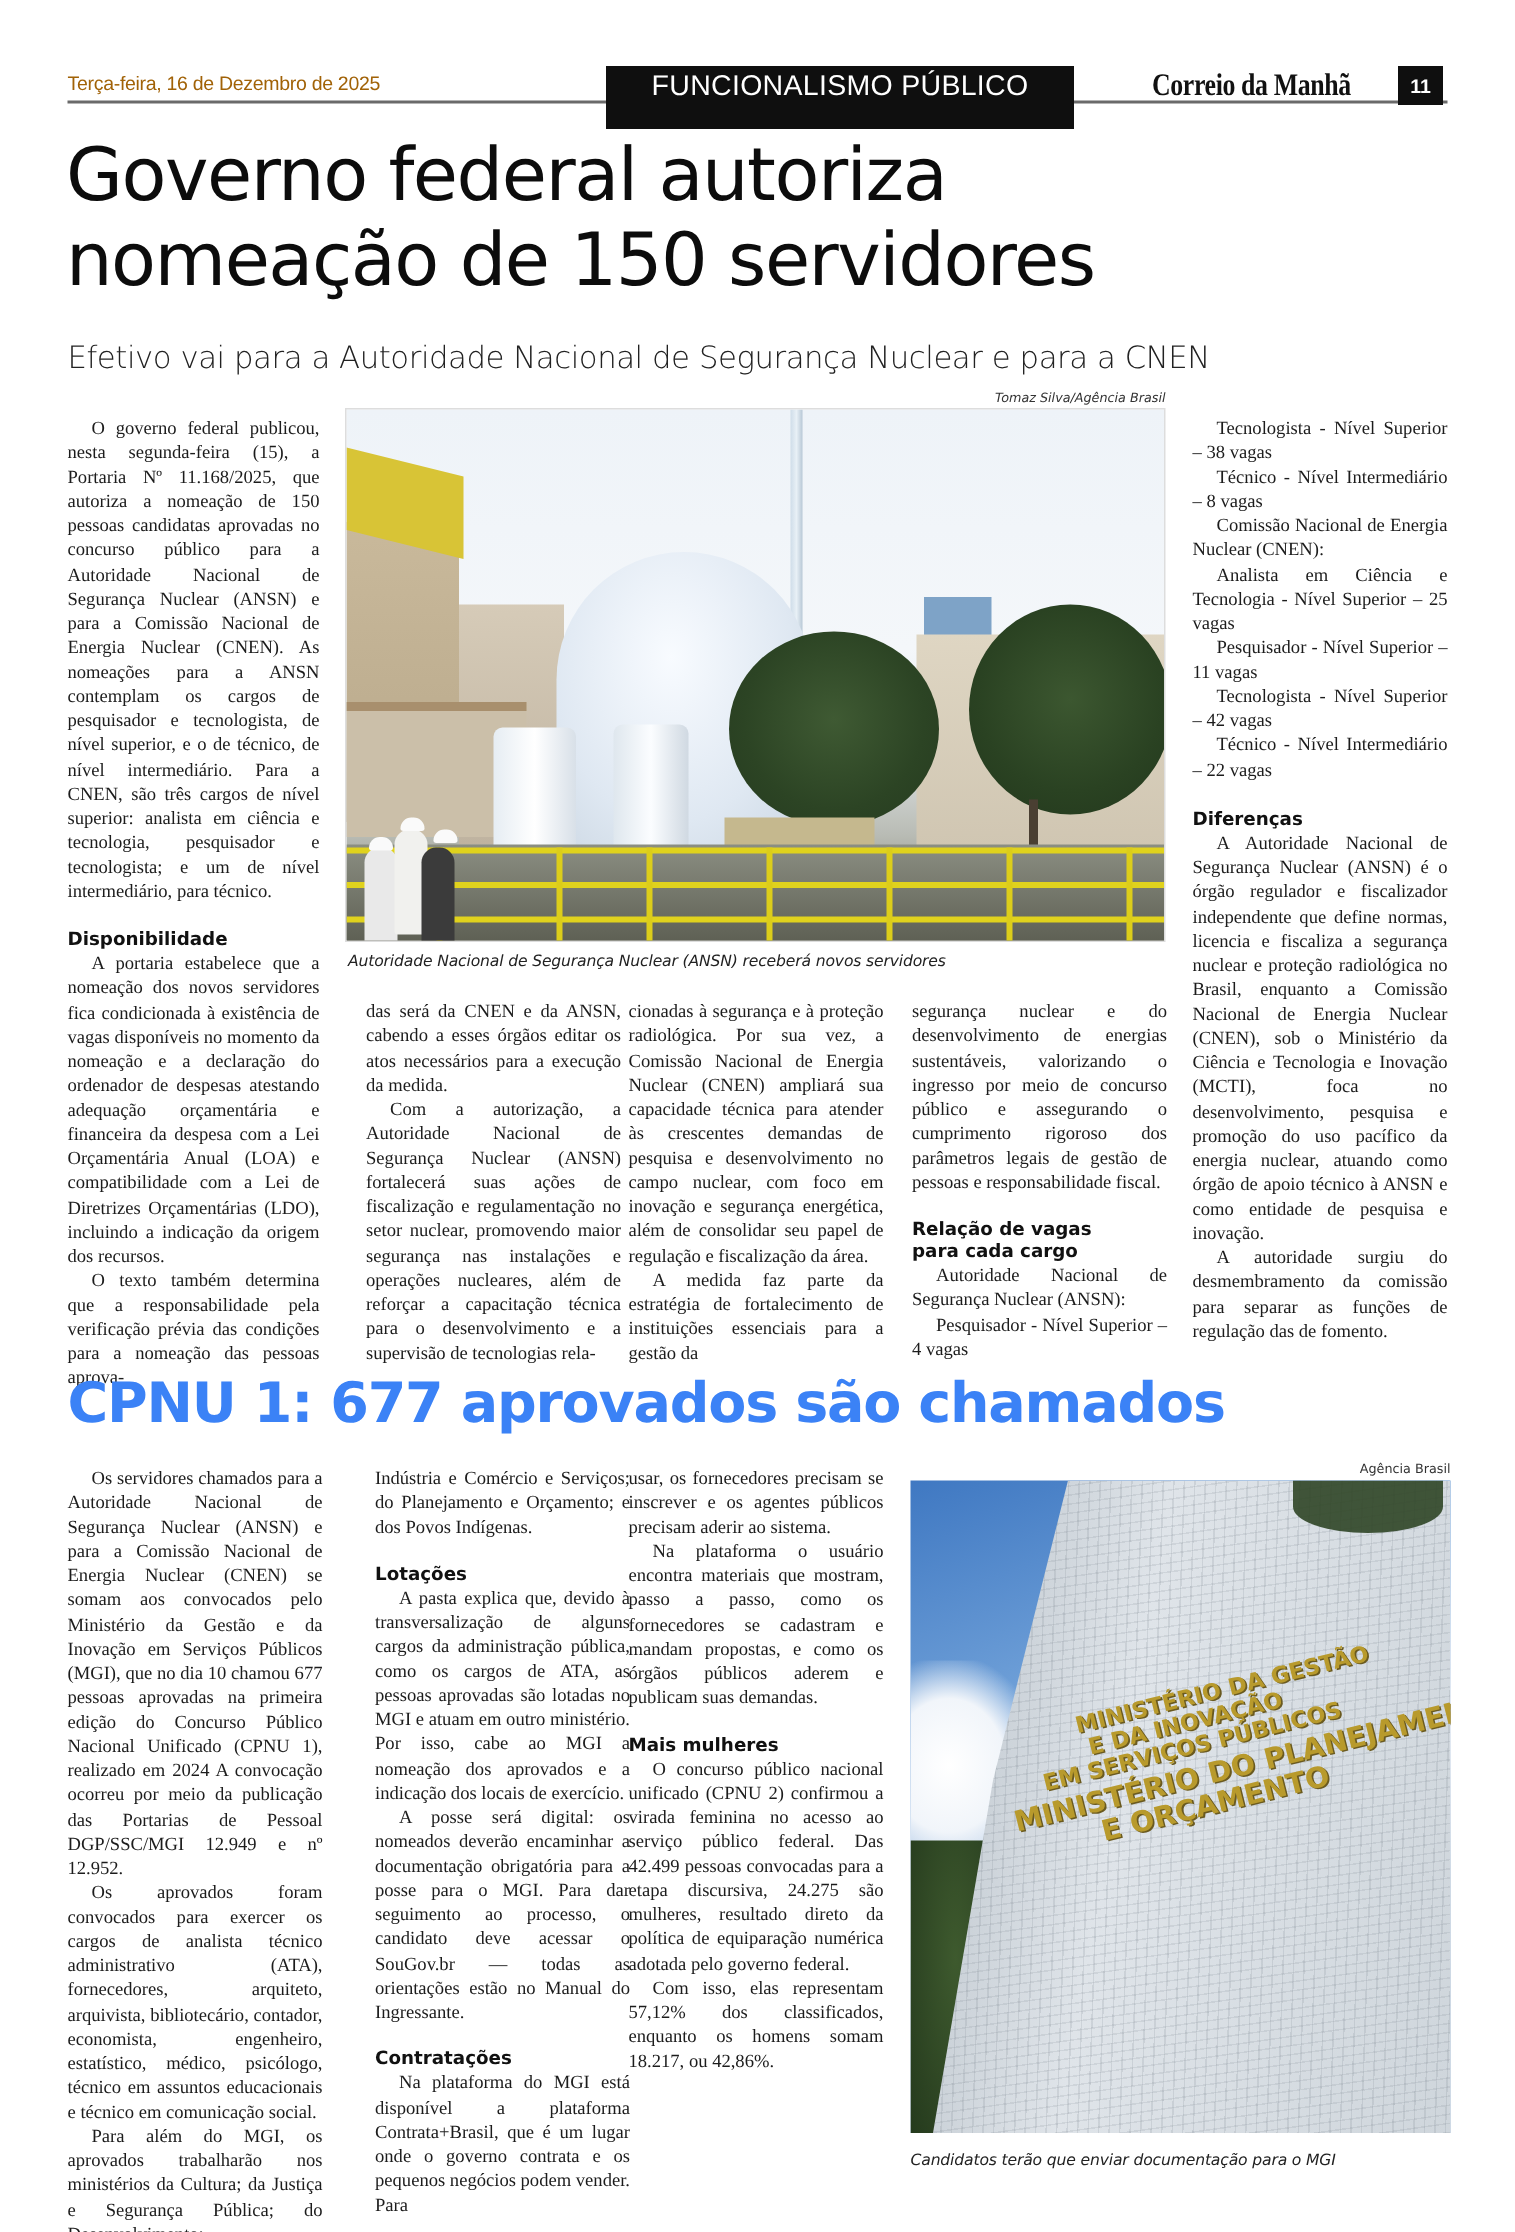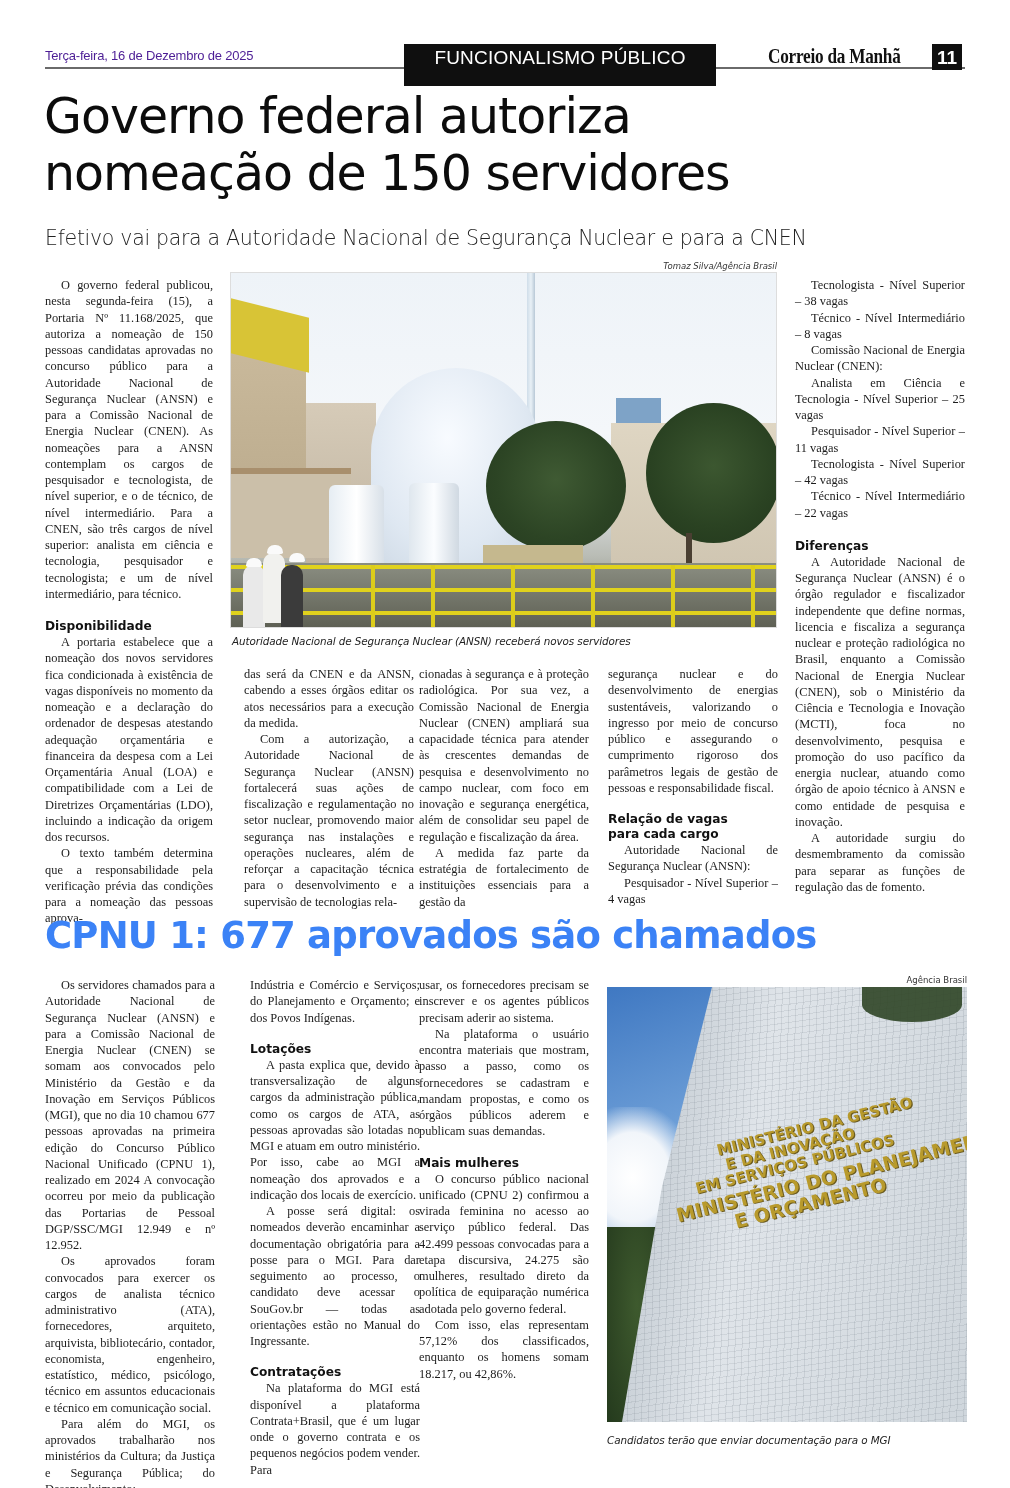--- a/index.html
+++ b/index.html
@@ -2,28 +2,28 @@
 <html><head>
 <meta charset="utf-8">
 <style>
   * { box-sizing: border-box; margin: 0; padding: 0; }
   html, body { width: 1010px; height: 1488px; background: #ffffff; overflow: hidden; }
   body { position: relative; color: #1a1a1a; font-family: "Liberation Serif", serif; }
 
   .abs { position: absolute; }
 
   
-  .hdr-date { left: 45px; top: 48px; font-family: "Liberation Sans", sans-serif; font-size: 13px; color: #4c1d95; letter-spacing: -0.2px; }
+  .hdr-date { left: 45px; top: 48px; font-family: "Liberation Sans", sans-serif; font-size: 13px; color: #a16207; letter-spacing: -0.2px; }
   .hdr-rule { left: 45px; top: 67px; width: 920px; height: 2px; background: #6a6a6a; }
   .hdr-section { left: 404px; top: 44px; width: 312px; height: 42px; background: #0f0f0f; color: #fff;
     font-family: "Liberation Sans", sans-serif; font-size: 19px; text-align: center; line-height: 27px; letter-spacing: 0.2px; }
   .hdr-brand { left: 768px; top: 44px; font-family: "Liberation Serif", serif; font-weight: bold; font-size: 21px; color: #111;
     transform: scaleX(0.82); transform-origin: left center; letter-spacing: -0.3px; }
   .hdr-page { left: 932px; top: 44px; width: 30px; height: 26px; background: #0f0f0f; color: #fff; font-family: "Liberation Sans", sans-serif;
-    font-weight: bold; font-size: 19px; text-align: center; line-height: 27px; }
+    font-weight: bold; font-size: 13px; text-align: center; line-height: 27px; }
 
   
   .headline { left: 44px; top: 88px; width: 930px; font-family: "DejaVu Sans", sans-serif; font-size: 49px; line-height: 57px;
     color: #0c0c0c; letter-spacing: -1px; font-weight: normal; }
   .subhead { left: 45px; top: 226px; font-family: "DejaVu Sans", sans-serif; font-size: 20.5px; color: #222; letter-spacing: -0.3px; font-weight: 300; }
 
   
   .col { font-size: 12.4px; line-height: 16.25px; text-align: justify; hyphens: auto; color: #1c1c1c; }
   .col p { text-indent: 16px; }
   .col p.noind { text-indent: 0; }

